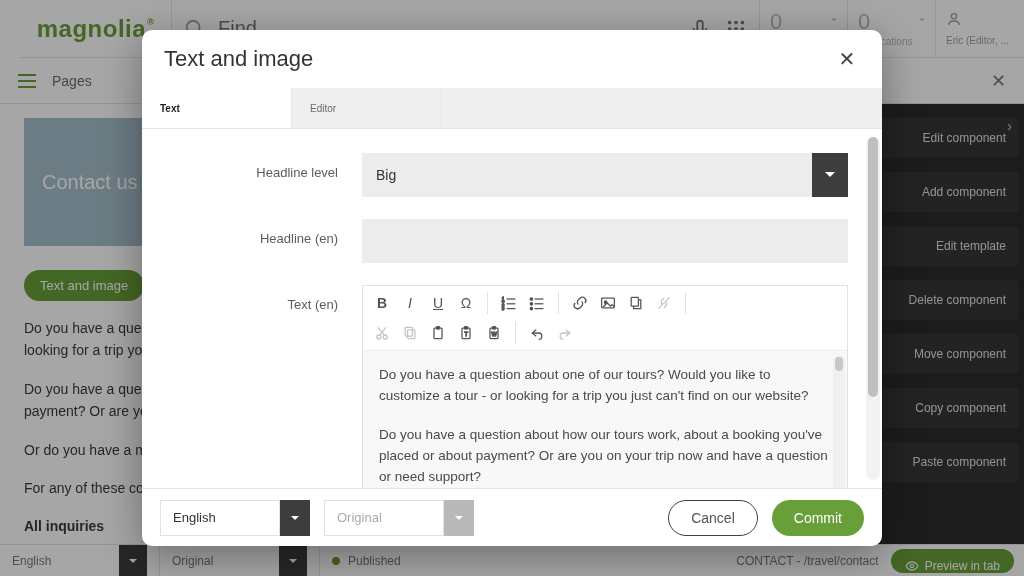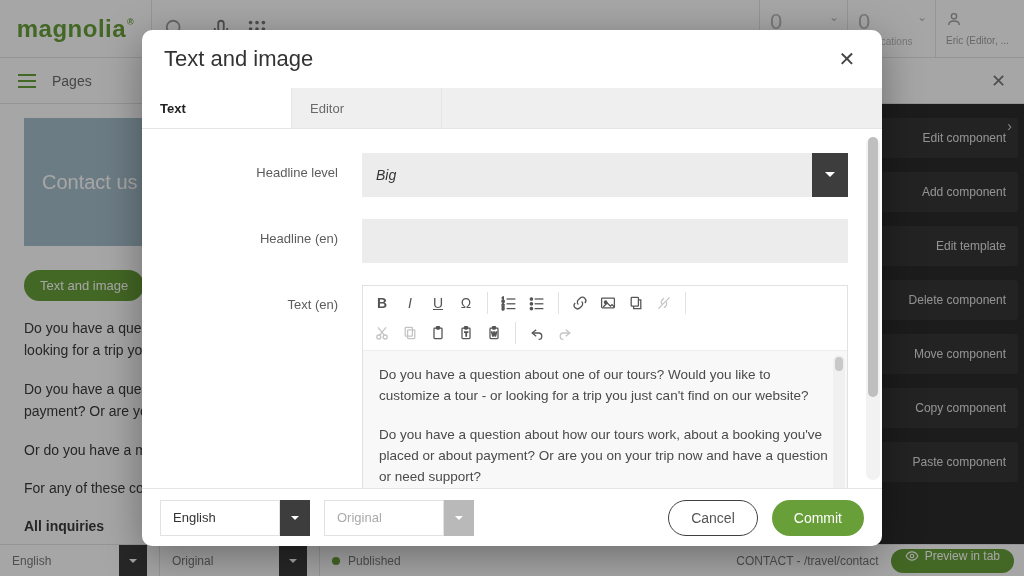--- a/index.html
+++ b/index.html
@@ -12,21 +12,21 @@
     --mg-field-bg: #ececec;
     --mg-gray-btn: #b9b9b9;
     --mg-dark-btn: #3d3d3d;
     --mg-link: #1c7fe6;
   }
   * { box-sizing: border-box; font-family: Helvetica, Arial, sans-serif; }
   html, body { margin:0; padding:0; width:1024px; height:576px; overflow:hidden; color:var(--mg-text); }
   body { position:relative; background:#fff; font-size:13px; }
 
   
-  .topbar { height:58px; display:flex; align-items:stretch; border-bottom:1px solid var(--mg-light-border); }
+  .topbar { height:58px; display:flex; align-items:stretch; border-bottom:1px solid var(--mg-light-border);margin-left:20px; }
   .logo-cell { width:152px; display:flex; align-items:center; justify-content:center; border-right:1px solid var(--mg-light-border); }
   .logo-cell .word { color:var(--mg-green); font-weight:700; font-size:24px; letter-spacing:0.5px; display:flex; align-items:flex-start; }
   .logo-cell .reg { font-size:9px; margin-left:1px; margin-top:2px; }
 
   .search-cell { flex:1; display:flex; align-items:center; padding:0 12px; border-right:1px solid var(--mg-light-border); }
   .search-icon { width:22px; height:22px; margin-right:10px; color:#9f9f9f; }
   .search-input { flex:1; border:none; outline:none; font-size:20px; color:#bdbdbd; background:transparent; }
   .mic-icon, .grid-icon { width:22px; height:22px; color:#7a7a7a; margin-left:14px; }
 
   .pill { width:88px; border-right:1px solid var(--mg-light-border); display:flex; flex-direction:column; align-items:flex-start; justify-content:center; padding:6px 10px; position:relative; }
@@ -60,48 +60,48 @@
 
   
   .footer { position:absolute; bottom:0; left:0; right:0; height:32px; border-top:1px solid var(--mg-light-border); background:#fff; display:flex; align-items:center; font-size:12px; color:#7a7a7a; }
   .footer .sel { height:32px; display:flex; align-items:center; padding:0 12px; border-right:1px solid var(--mg-light-border); }
   .footer .sel .dd { width:28px; height:32px; background:#3d3d3d; display:flex; align-items:center; justify-content:center; margin-left:auto; }
   .footer .sel .dd svg { width:10px; height:10px; fill:#fff; }
   .footer .sel.lang { width:160px; }
   .footer .sel.orig { width:160px; }
   .footer .dot { width:8px; height:8px; border-radius:50%; background:var(--mg-green); margin:0 8px 0 12px; }
   .footer .path { margin-left:auto; margin-right:12px; }
-  .footer .preview { background:var(--mg-green); color:#fff; height:24px; border-radius:14px; padding:0 14px; display:flex; align-items:flex-start; margin-right:10px; font-size:12px; }
+  .footer .preview { background:var(--mg-green); color:#fff; height:24px; border-radius:14px; padding:0 14px; display:flex; align-items:flex-end; margin-right:10px; font-size:12px; }
   .footer .preview svg { width:14px; height:14px; margin-right:6px; fill:none; stroke:#fff; stroke-width:2; }
 
   
   .scrim { position:absolute; inset:0; background:rgba(0,0,0,0.35); }
 
   
   .dialog { position:absolute; left:142px; top:30px; width:740px; height:516px; background:#fff; border-radius:10px; box-shadow:0 10px 40px rgba(0,0,0,0.35); display:flex; flex-direction:column; overflow:hidden; }
   .dlg-head { height:58px; display:flex; align-items:center; padding:0 22px; }
   .dlg-head h2 { margin:0; font-size:22px; font-weight:400; color:#333; }
   .dlg-head .x { margin-left:auto; font-size:20px; color:#444; width:26px; height:26px; display:flex; align-items:center; justify-content:center; }
 
   .dlg-tabs { display:flex; border-bottom:1px solid var(--mg-light-border); background:#f2f2f2; }
-  .dlg-tab { height:40px; width:150px; display:flex; align-items:center; padding:0 18px; font-size:13px; color:#6a6a6a; background:#efefef; border-right:1px solid var(--mg-light-border);text-align:right; }
+  .dlg-tab { height:40px; width:150px; display:flex; align-items:center; padding:0 18px; font-size:10px; color:#6a6a6a; background:#efefef; border-right:1px solid var(--mg-light-border);text-align:right; }
   .dlg-tab.active { background:#fff; color:#222; font-weight:700; }
   .dlg-tabs .rest { flex:1; background:#efefef; }
 
   .dlg-body { flex:1; overflow:hidden; position:relative; }
   .dlg-body-inner { position:absolute; inset:0; overflow-y:auto; padding:24px 34px 12px 0; }
   
   .dlg-body::after { content:""; position:absolute; top:8px; right:4px; width:10px; height:260px; background:#bfbfbf; border-radius:5px; }
   .dlg-body::before { content:""; position:absolute; top:8px; right:2px; width:14px; bottom:8px; background:#f2f2f2; border-radius:7px; }
 
   .row { display:flex; align-items:flex-start; margin-bottom:22px; }
   .row .lab { width:220px; text-align:right; padding-right:24px; padding-top:12px; color:#5c5c5c; font-size:13px; }
   .row .ctrl { flex:1; }
 
-  .select { display:flex; height:44px;font-style:italic; }
+  .select { display:flex; height:44px; }
   .select .val { flex:1; background:var(--mg-field-bg); display:flex; align-items:center; padding:0 14px; font-size:14px; color:#333; }
   .select .dd  { width:36px; background:var(--mg-dark-btn); display:flex; align-items:center; justify-content:center; }
   .select .dd svg { width:12px; height:12px; fill:#fff; }
 
   .textin { height:44px; background:var(--mg-field-bg); }
 
   .rte { border:1px solid #e1e1e1; background:#fff; }
   .rte-tb { display:flex; flex-wrap:wrap; align-items:center; padding:4px 6px; border-bottom:1px solid #eee; gap:2px; }
   .rte-tb .sep { width:1px; height:22px; background:#e1e1e1; margin:0 6px; }
   .rte-btn { width:26px; height:26px; display:flex; align-items:center; justify-content:center; color:#555; font-size:14px; border-radius:3px; }
@@ -135,20 +135,21 @@
         <span class="reg">®</span>
       </span>
   </div>
   <div class="search-cell">
     <span class="search-icon">
       <svg viewBox="0 0 24 24" fill="none" stroke="currentColor" stroke-width="2">
           <circle cx="10" cy="10" r="7"></circle>
           <line x1="20" y1="20" x2="15" y2="15"></line>
         </svg>
     </span>
+    <input class="search-input" placeholder="Find..." style="">
     <span class="mic-icon">
       <svg viewBox="0 0 24 24" fill="none" stroke="currentColor" stroke-width="2">
           <rect x="9" y="3" width="6" height="12" rx="3"></rect>
           <path d="M5 11a7 7 0 0 0 14 0"></path>
           <line x1="12" y1="18" x2="12" y2="22"></line>
         </svg>
     </span>
     <span class="grid-icon">
       <svg viewBox="0 0 24 24" fill="currentColor">
           <circle cx="5" cy="5" r="2"></circle>

